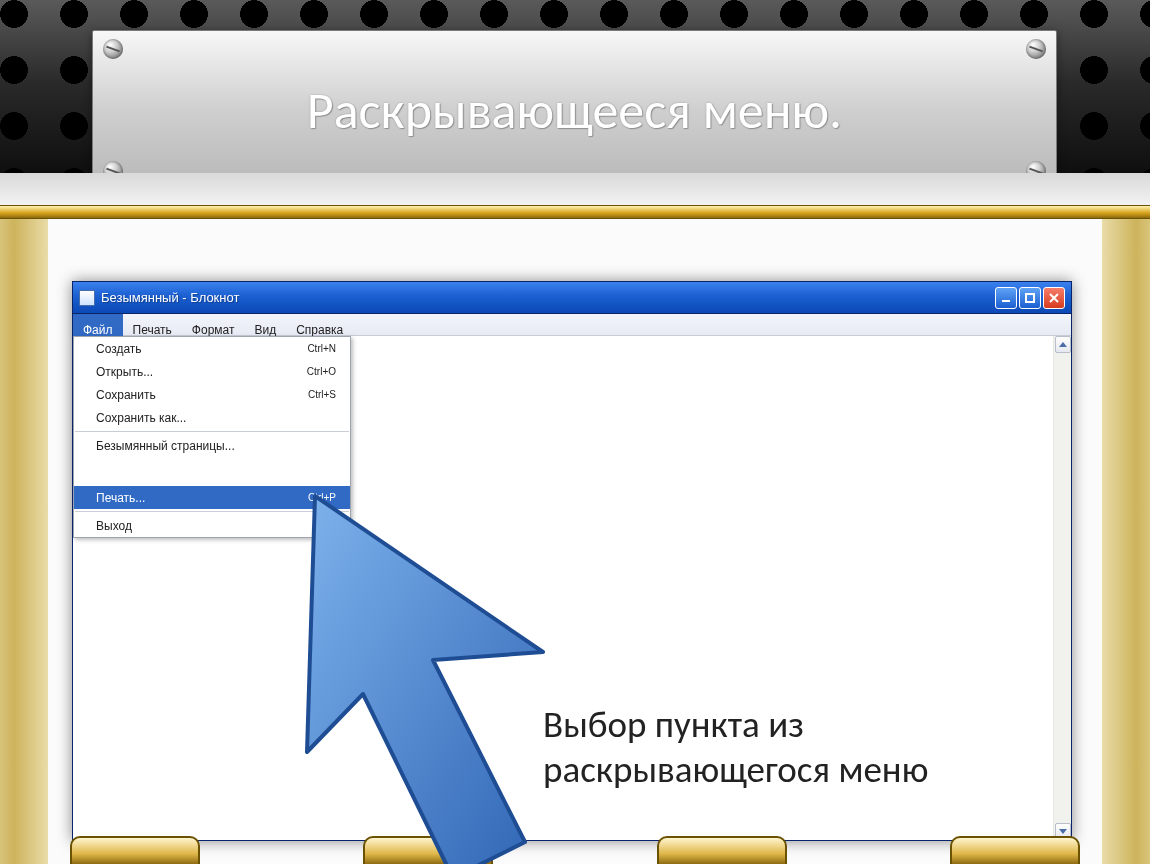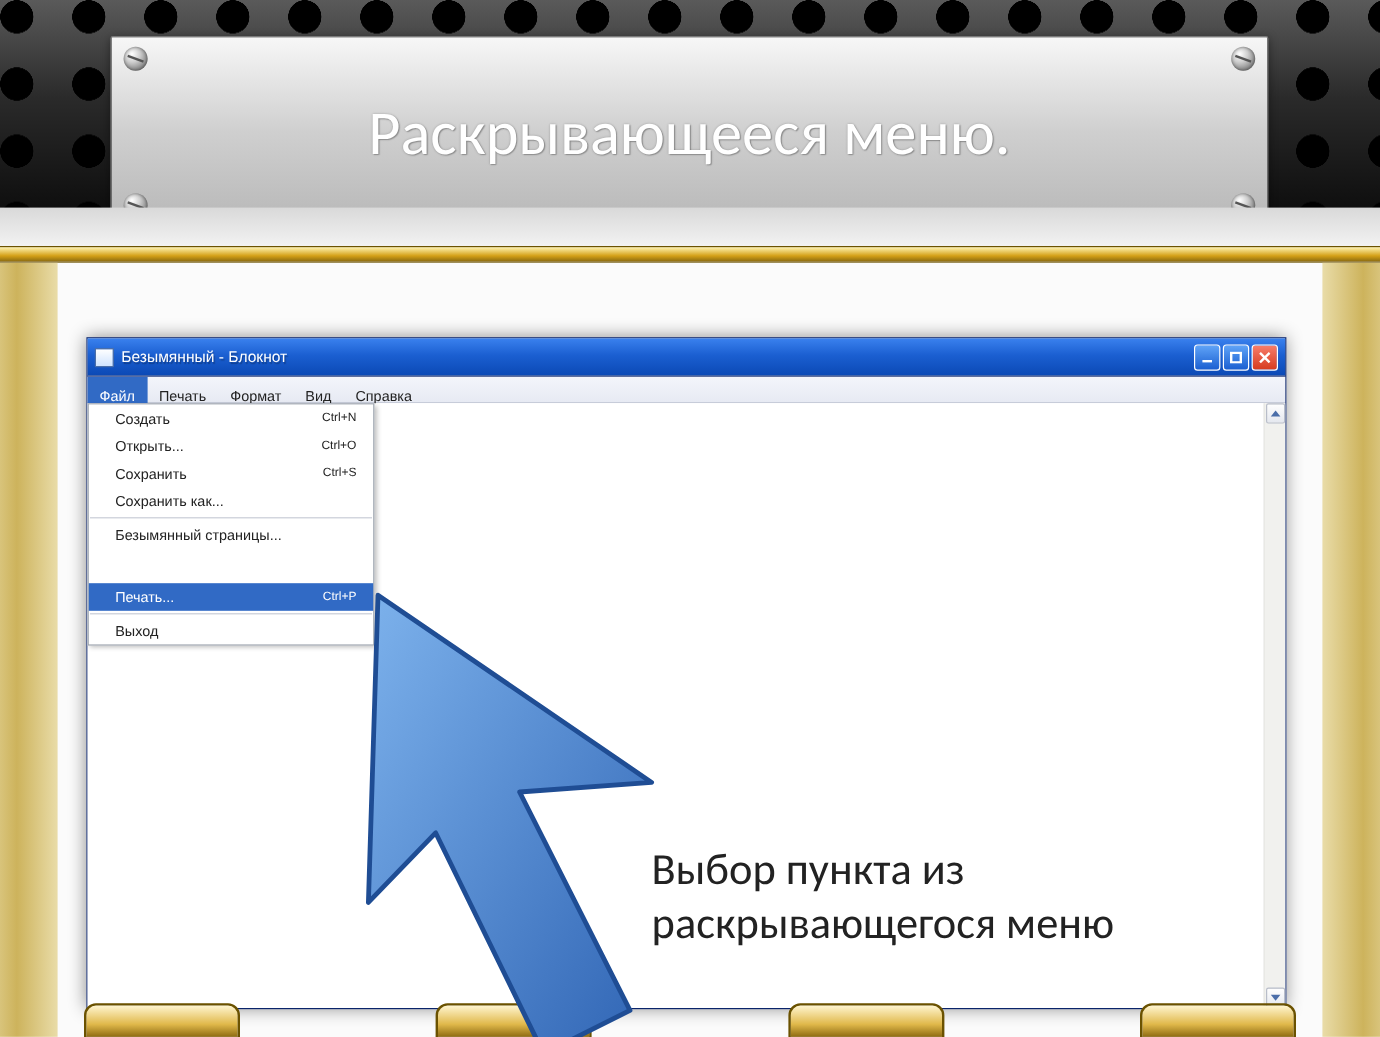--- a/index.html
+++ b/index.html
@@ -196,21 +196,21 @@
     border-right: 4px solid transparent;
   }
   .vscroll .arrow.up::after { border-bottom: 5px solid #4b6ea9; }
   .vscroll .arrow.down::after { border-top: 5px solid #4b6ea9; }
 
   
   .dropdown {
     position: absolute;
     top: 54px;
     left: 0;
-    width: 239px;
+    width: 278px;
     background: #fff;
     border: 1px solid #9ea5b0;
     box-shadow: 2px 2px 4px rgba(0,0,0,.25);
     z-index: 5;
   }
   .dropdown .row {
     display: flex;
     align-items: center;
     height: 23px;
     padding: 0 14px 0 22px;

